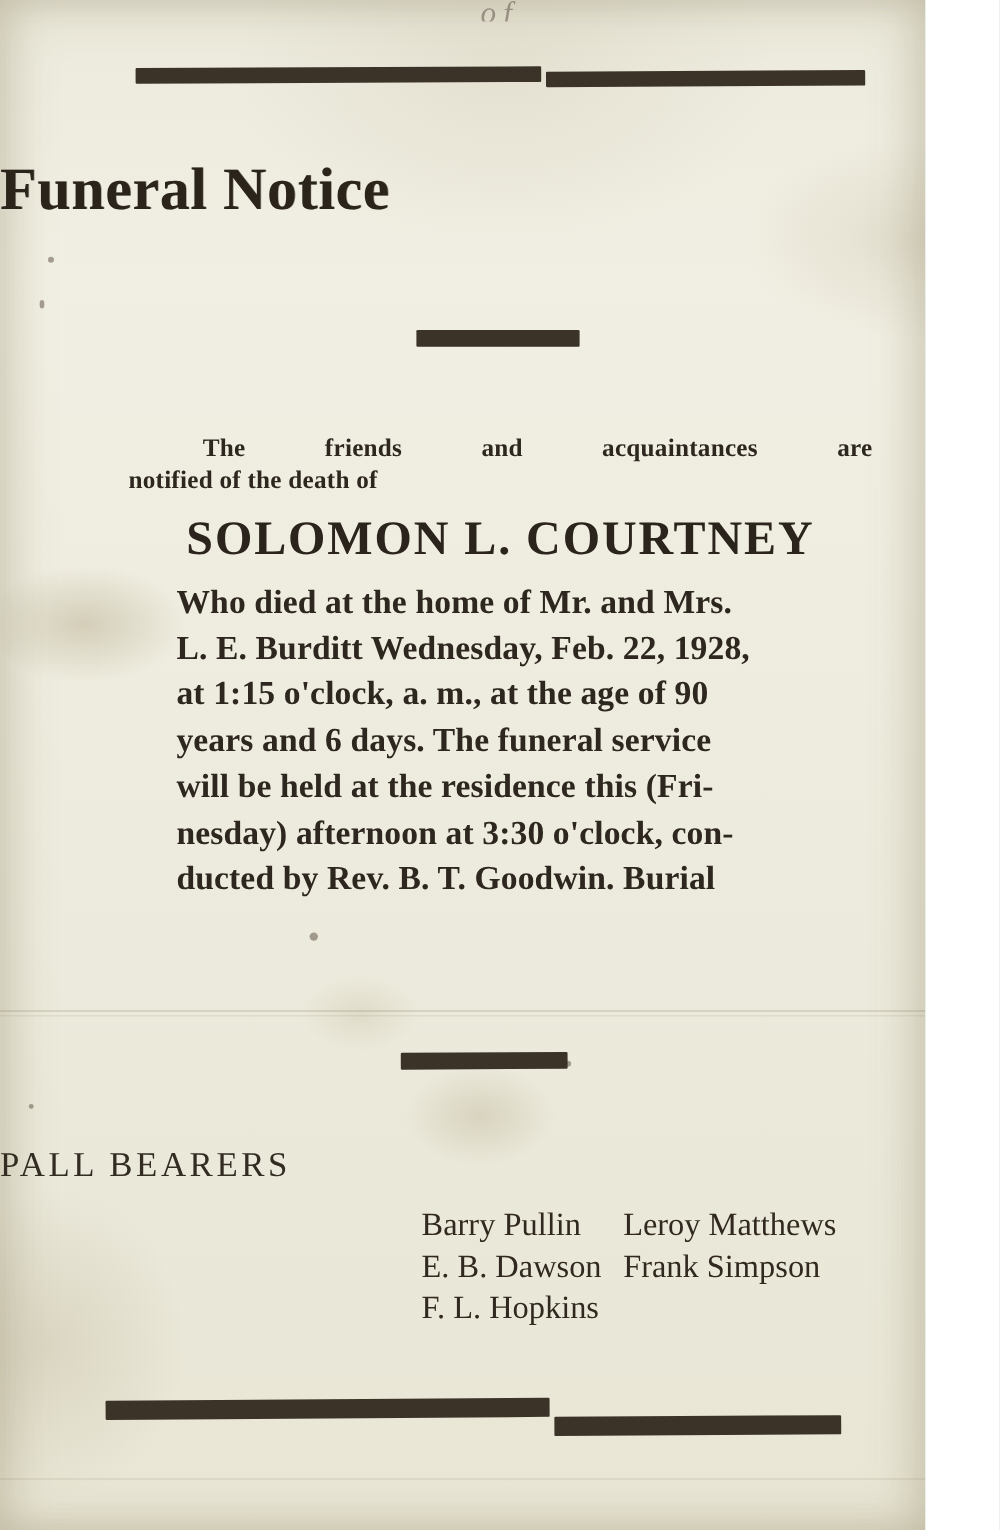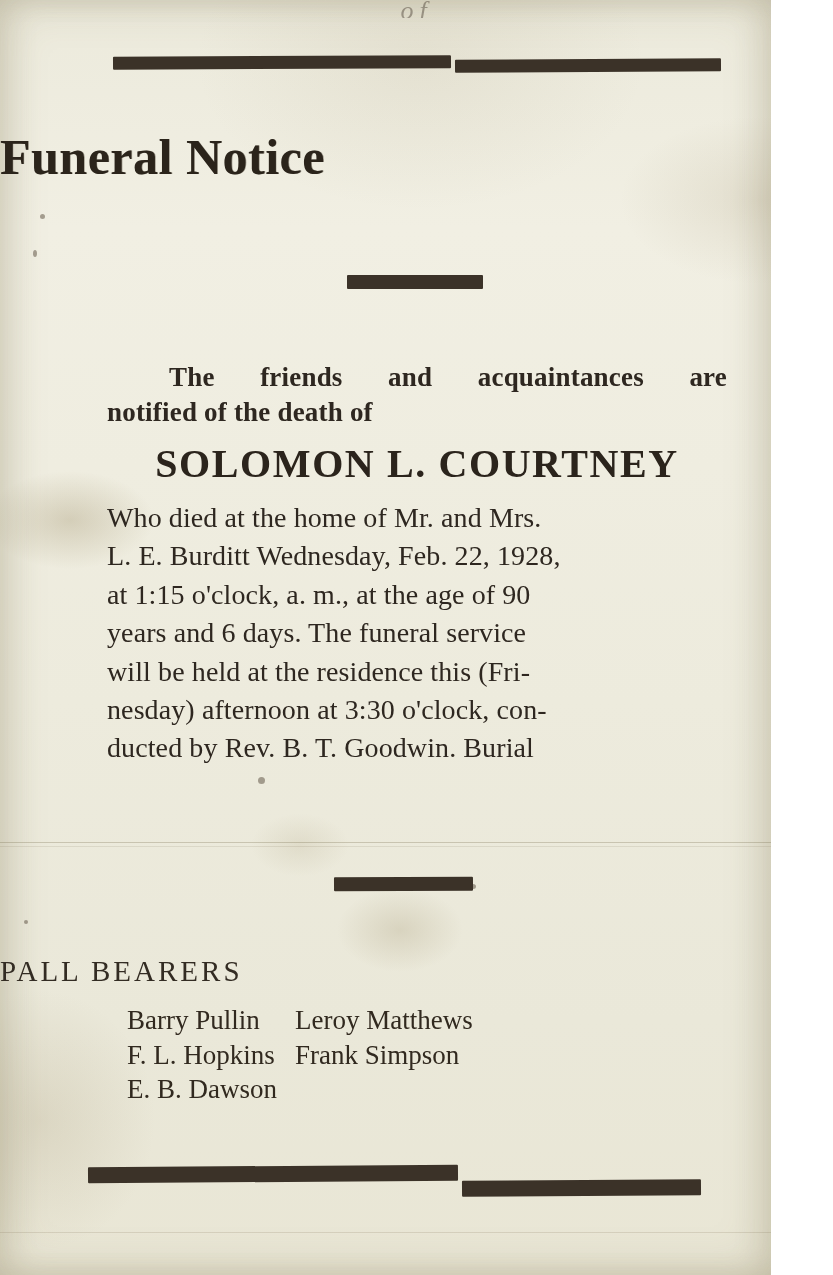--- a/index.html
+++ b/index.html
@@ -117,21 +117,21 @@
   
   .notice-block {
     position: absolute;
     top: 360px;
     left: 107px;
     width: 620px;
     font-family: "Liberation Serif", serif;
     color: #2e2720;
   }
   .intro {
-    font-size: 27px;
+    font-size: 21px;
     font-weight: bold;
     line-height: 1.28;
     letter-spacing: 0.2px;
     text-align: justify;
     text-align-last: left;
   }
   .intro .line1 { display: block; text-align: justify; text-align-last: justify; padding-left: 62px; }
   .intro .line2 { display: block; }
 
   .deceased-name {
@@ -139,24 +139,25 @@
     text-align: center;
     font-size: 40px;
     font-weight: bold;
     letter-spacing: 1.6px;
     color: #2b241c;
   }
 
   .body-text {
     margin-top: 12px;
     font-size: 28px;
-    font-weight: normal;
+    font-weight: bold;
     line-height: 1.37;
     letter-spacing: 0.1px;
     color: #2e2720;
+    margin-left: 40px;
   }
   .body-text .bline { display: block; white-space: nowrap; }
 
   
   .pall-title {
     position: absolute;
     top: 955px;
     left: 0;
     width: 100%;
     text-align: left;
@@ -164,21 +165,21 @@
     font-size: 29px;
     letter-spacing: 3px;
     color: #332c23;
   }
   .bearers {
     position: absolute;
     top: 1003px;
     left: 127px;
     width: 570px;
     display: flex;
-    justify-content: flex-start;
+    justify-content: flex-end;
     font-family: "Liberation Serif", serif;
     font-size: 27px;
     line-height: 1.28;
     color: #31291f;
   }
   .bearers .col { display: flex; flex-direction: column; }
   .bearers .col.right { margin-left: 18px; }
   .bearers .name { white-space: nowrap; }
 
   
@@ -235,22 +236,22 @@
       </div>
     </div>
 
     <div class="rule sep-short"></div>
 
     <div class="pall-title">PALL BEARERS</div>
 
     <div class="bearers">
       <div class="col left">
         <span class="name">Barry Pullin</span>
+        <span class="name">E. B. Dawson</span>
         <span class="name">F. L. Hopkins</span>
-        <span class="name">E. B. Dawson</span>
       </div>
       <div class="col right">
         <span class="name">Leroy Matthews</span>
         <span class="name">Frank Simpson</span>
       </div>
     </div>
 
     <div class="rule bot-left"></div>
     <div class="rule bot-right"></div>
 

